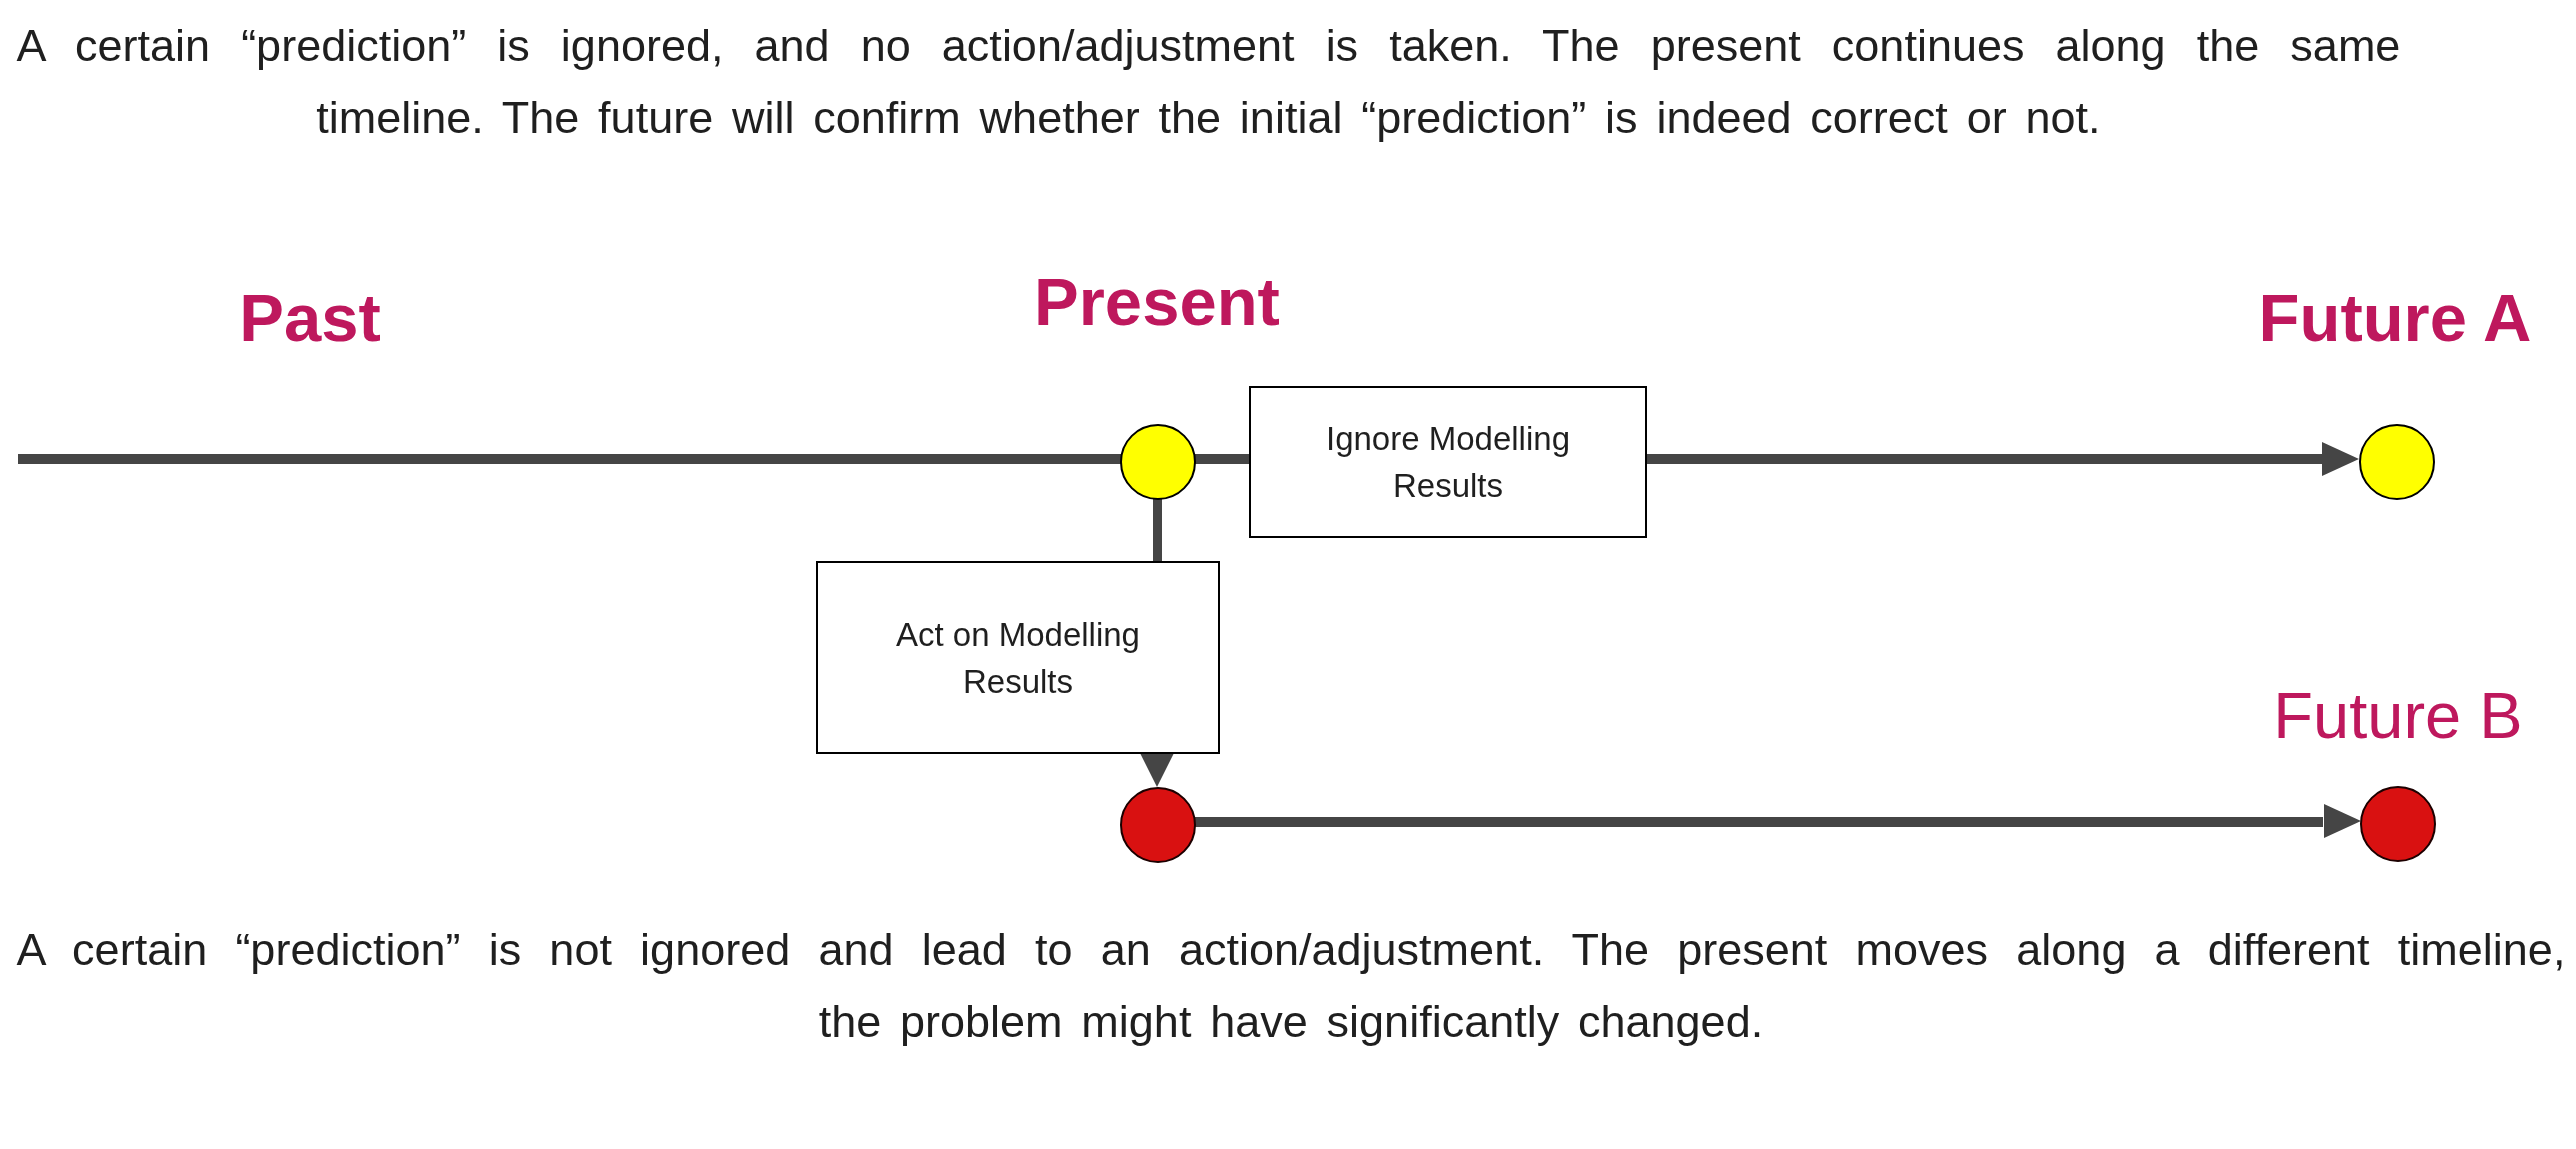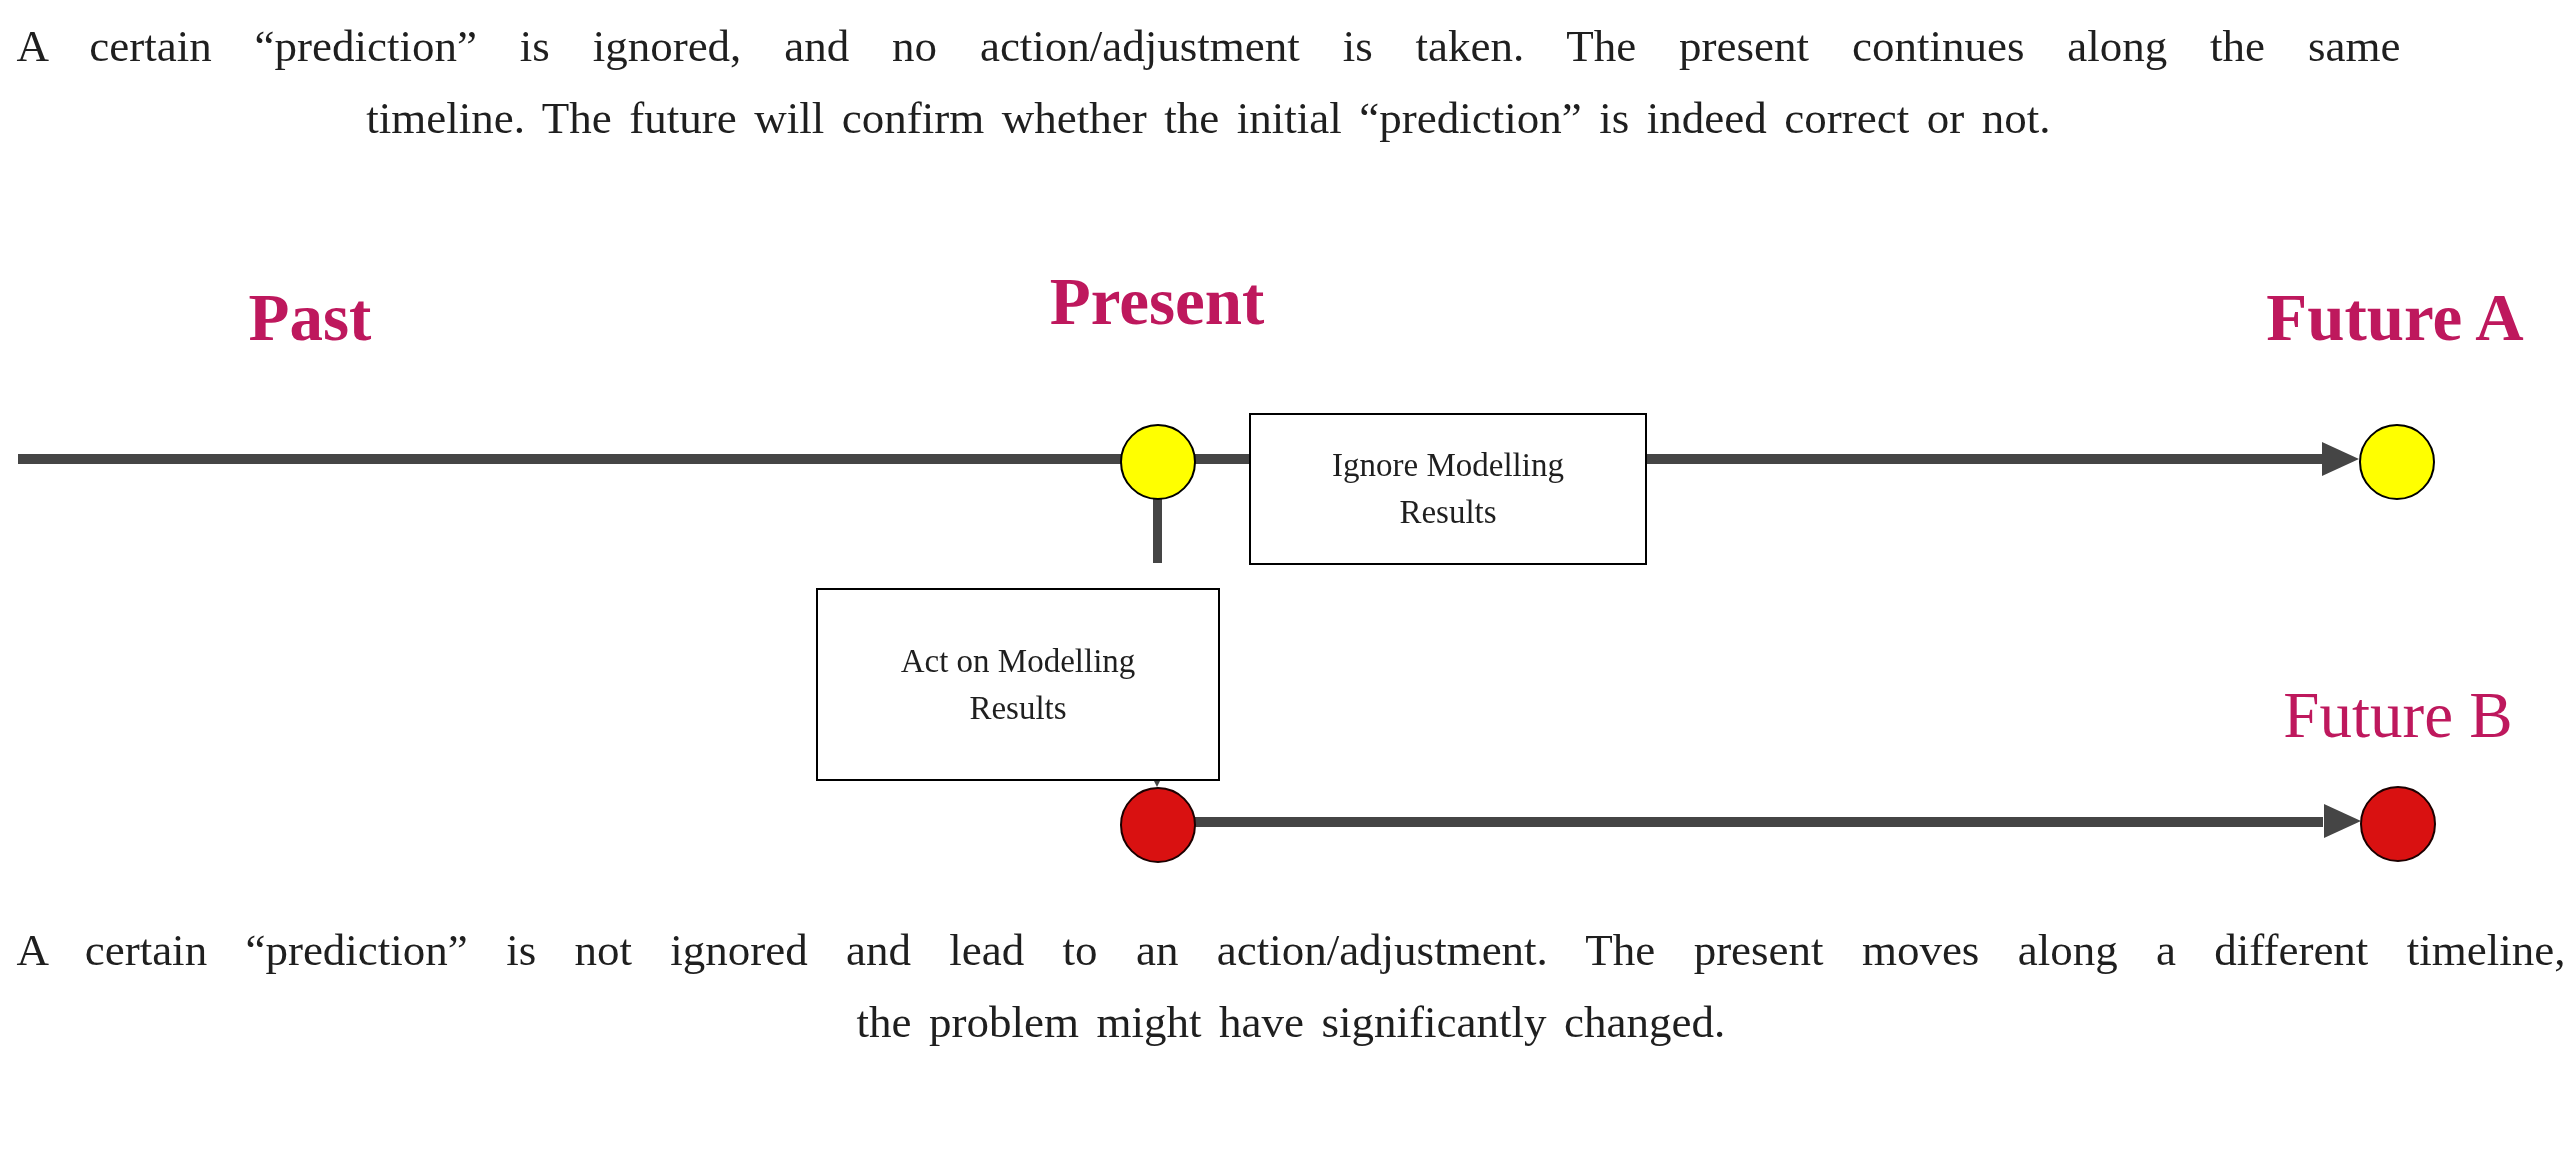--- a/index.html
+++ b/index.html
@@ -5,21 +5,21 @@
   html, body {
     margin: 0;
     padding: 0;
     background: #ffffff;
   }
   .canvas {
     position: relative;
     width: 2576px;
     height: 1149px;
     background: #ffffff;
-    font-family: Liberation Serif, serif;
+    font-family: Liberation Sans, sans-serif;
     color: #1a1a1a;
     overflow: hidden;
   }
 
   
   .para {
     position: absolute;
     font-size: 45px;
     line-height: 72px;
     color: #1f1f1f;
@@ -93,21 +93,20 @@
     border: 2.5px solid #000000;
     display: flex;
     flex-direction: column;
     align-items: center;
     justify-content: center;
     text-align: center;
     font-size: 33px;
     line-height: 47px;
     color: #1f1f1f;
     z-index: 3;
-    margin-top: 27px;
   }
   #ignore-box { left: 1249px; top: 386px; width: 398px; height: 152px; }
   #act-box    { left: 816px; top: 561px; width: 404px; height: 193px; }
 
   
   .dot {
     position: absolute;
     box-sizing: border-box;
     width: 76px;
     height: 76px;

